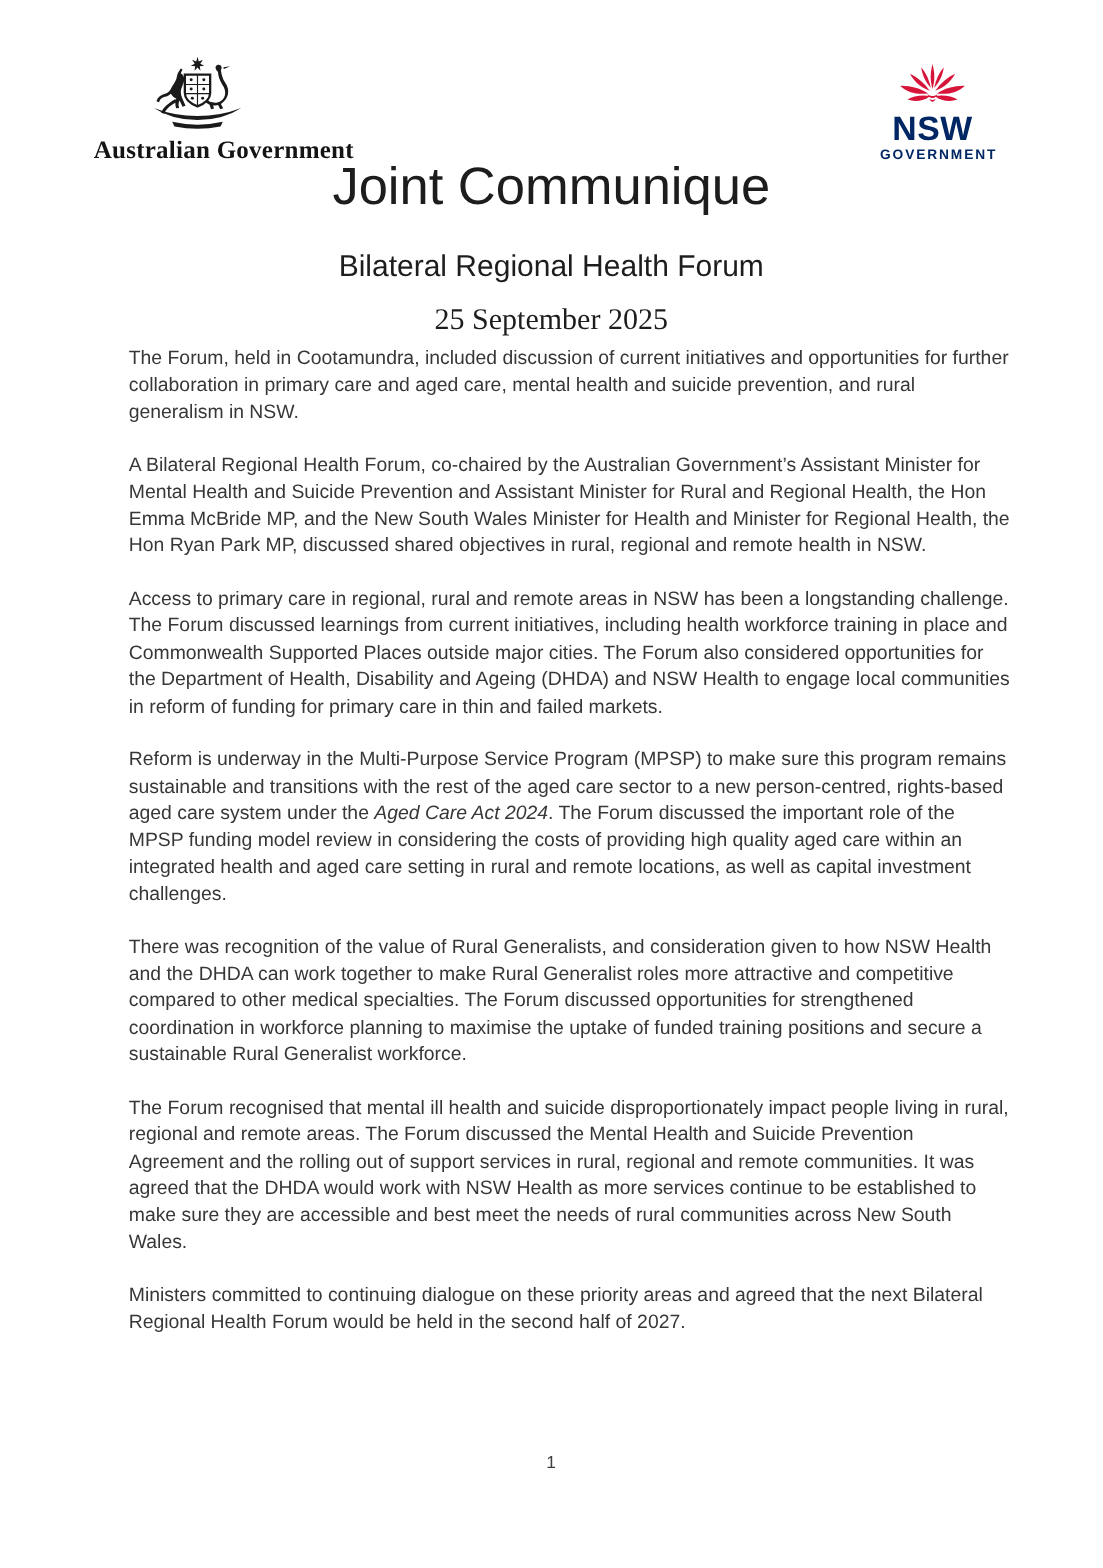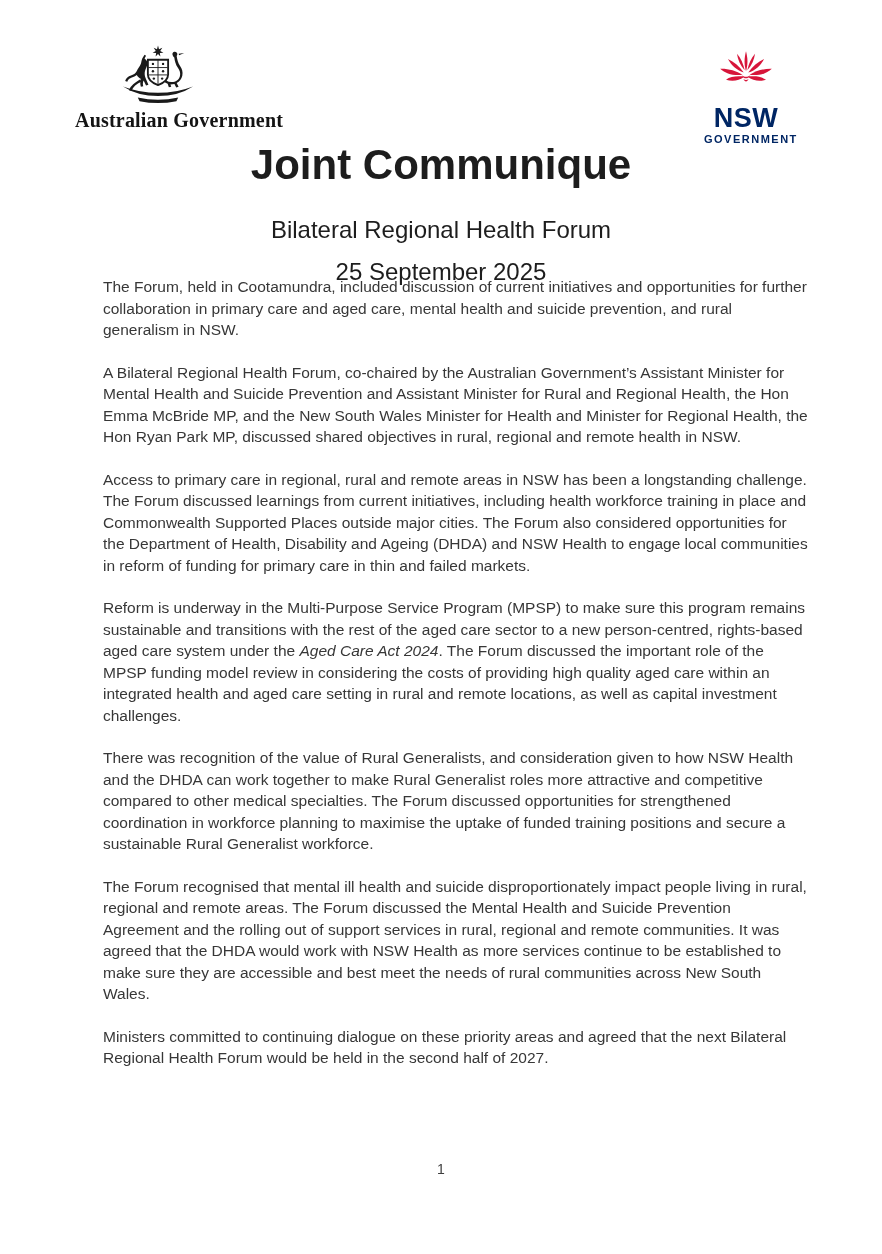--- a/index.html
+++ b/index.html
@@ -7,28 +7,28 @@
   body{font-family:"Liberation Sans", sans-serif; -webkit-font-smoothing:antialiased;}
   .page{position:relative;width:882px;height:1254px;background:#ffffff;overflow:hidden;margin:0 auto;}
 
   
   .crest-block{position:absolute;left:75px;top:42px;width:166px;text-align:center;}
   .crest-svg{display:block;margin:0 auto;width:92px;height:64px;}
   .crest-label{font-family:"Liberation Serif", serif;font-weight:700;font-size:20px;color:#141414;margin-top:3px;letter-spacing:.2px;white-space:nowrap;}
 
   .nsw-block{position:absolute;left:704px;top:50px;width:84px;text-align:center;line-height:1;}
   .waratah-svg{display:block;margin:0 auto;width:64px;height:40px;}
-  .nsw-acronym{font-size:27px;font-weight:700;color:#002664;letter-spacing:.5px;margin-top:15px;line-height:1;}
+  .nsw-acronym{font-size:27px;font-weight:700;color:#002664;letter-spacing:.5px;margin-top:0;line-height:1;}
   .nsw-gov{font-size:11px;font-weight:700;color:#002664;letter-spacing:1.5px;margin-top:2px;}
 
   
   .title-block{position:absolute;top:126px;left:0;right:0;text-align:center;color:#1d1d1d;}
-  .doc-title{font-size:42px;line-height:46px;font-weight:700;margin-top:16px;}
+  .doc-title{font-size:42px;line-height:46px;font-weight:400;}
   .doc-subtitle{font-size:24px;line-height:28px;margin-top:28px;font-weight:400;}
-  .doc-date{font-size:24px;line-height:28px;margin-top:14px;font-weight:400;}
+  .doc-date{font-size:24px;line-height:28px;margin-top:14px;font-weight:400;font-family:Liberation Serif, serif;}
 
   
   .content{position:absolute;top:276px;left:103px;width:707px;font-size:15.5px;line-height:21.5px;color:#373737;text-align:left;}
   .content p{margin:0 0 21px 0;}
   .content em{font-style:italic;}
 
   
   .footer{position:absolute;top:1161px;left:0;right:0;text-align:center;font-size:14px;color:#3d3d3d;}
 </style>
 </head>

